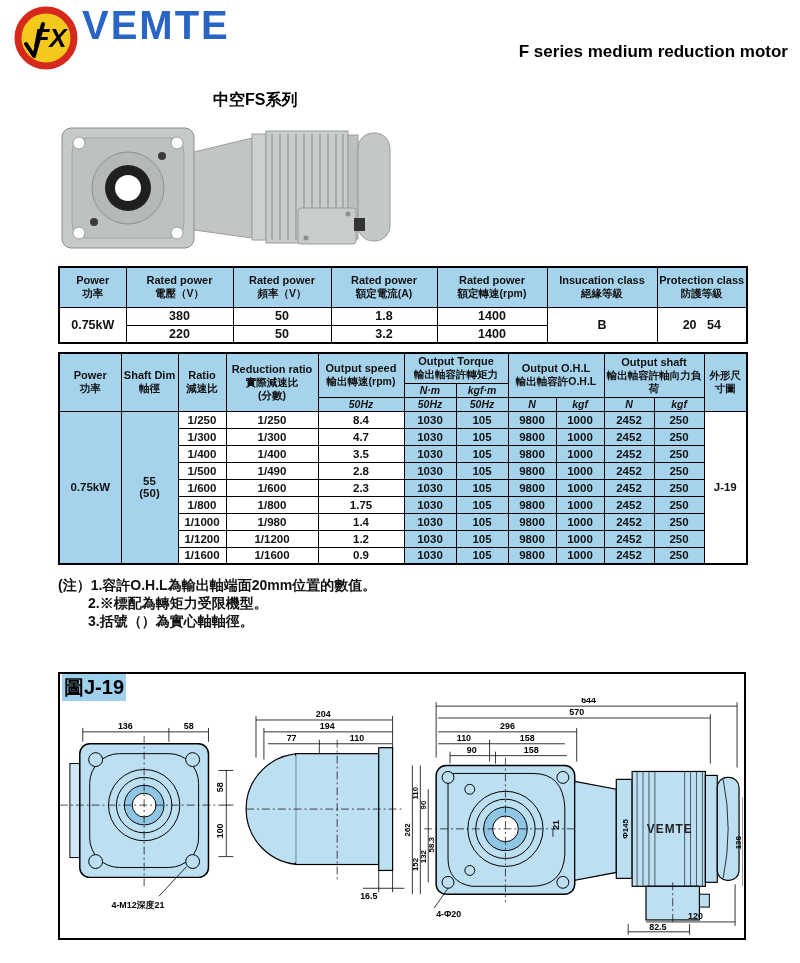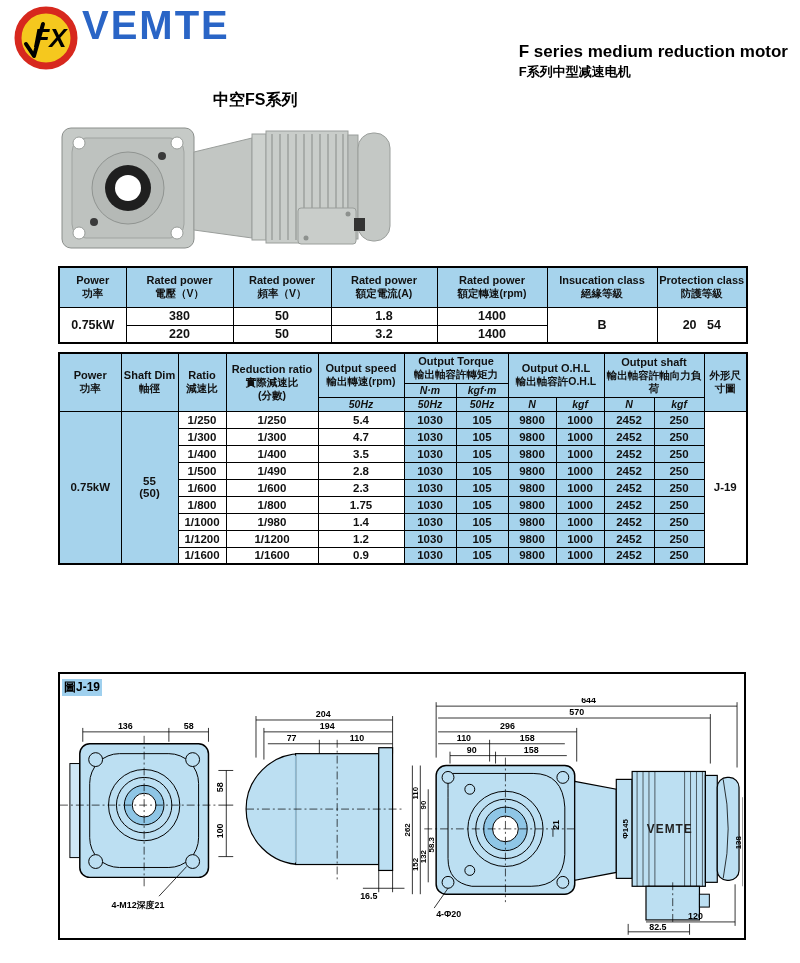--- a/index.html
+++ b/index.html
@@ -41,41 +41,40 @@
   #table2 .sub{font-size:10.5px;font-weight:bold;font-style:italic;}
   #table2 .val{font-size:11.5px;}
 
   
   .notes{position:absolute;left:58px;top:576px;font-size:14px;font-weight:bold;line-height:18px;}
   .notes .l2{margin-left:30px;}
 
   
   .drawbox{position:absolute;left:58px;top:672px;width:688px;height:268px;border:2.5px solid #000;box-sizing:border-box;background:#fff;}
   .draw-title{height:22px;padding:2px 2px 0 2px;display:flex;align-items:center;}
-  .draw-ref{background:#9fd0ee;color:#000;font-size:12px;font-weight:bold;padding:0 2px;}
+  .draw-ref{background:#9fd0ee;color:#000;font-size:20px;font-weight:bold;padding:0 2px;}
   .draw-model{font-size:15px;font-weight:bold;margin-left:2px;letter-spacing:0.5px;}
   .dsvg{display:block;}
   text{font-family:"Liberation Sans",sans-serif;}
 </style>
 </head>
 <body>
 
 <div id="page">
 
   <svg class="logo-badge" viewBox="0 0 64 64" width="64" height="64">
     <circle cx="32" cy="32" r="28" fill="#f5c81e" stroke="#d7281e" stroke-width="7"></circle>
     <path d="M12,38 L20,50 L29,18" fill="none" stroke="#000" stroke-width="4" stroke-linecap="round" stroke-linejoin="round"></path>
     <text x="36" y="41" font-size="26" font-weight="bold" font-style="italic" text-anchor="middle" fill="#000">FX</text>
   </svg>
   <div class="brand-block">
     <div class="brand-name">VEMTE</div>
   </div>
   <div class="hdr-right">
     <div class="hdr-en">F series medium reduction motor</div>
-    <div class="hdr-zh">F系列中型减速电机</div>
   </div>
 
   <div class="series-label">中空FS系列</div>
 
   <svg class="photo" width="332" height="142" viewBox="0 0 332 142">
     <g>
       <rect x="2" y="18" width="132" height="120" rx="9" fill="#c6cac7" stroke="#8a8e8b"></rect>
       <rect x="12" y="28" width="112" height="100" rx="14" fill="#bec2bf" stroke="#a0a4a1"></rect>
       <circle cx="19" cy="33" r="6" fill="#fff" stroke="#9a9e9b"></circle>
       <circle cx="117" cy="33" r="6" fill="#fff" stroke="#9a9e9b"></circle>
@@ -242,21 +241,21 @@
     </tr>
 
     <tr class="drow">
       <td rowspan="9" class="blue val">0.75kW</td>
       <td rowspan="9" class="blue val">
             <div>55</div>
             <div>(50)</div>
           </td>
       <td class="val">1/250</td>
           <td class="val">1/250</td>
-          <td class="val">5.4</td>
+          <td class="val">8.4</td>
       <td class="blue val">1030</td>
           <td class="blue val">105</td>
           <td class="blue val">9800</td>
           <td class="blue val">1000</td>
           <td class="blue val">2452</td>
           <td class="blue val">250</td>
       <td rowspan="9" class="val">J-19</td>
     </tr>
     <tr class="drow">
       <td class="val">1/300</td>
@@ -342,20 +341,25 @@
       <td class="blue val">1030</td>
           <td class="blue val">105</td>
           <td class="blue val">9800</td>
           <td class="blue val">1000</td>
           <td class="blue val">2452</td>
           <td class="blue val">250</td>
     </tr>
   </tbody>
     </table>
 
+  <div class="notes">
+    <div>(注）1.容許O.H.L為輸出軸端面20mm位置的數值。</div>
+    <div class="l2">2.※標配為轉矩力受限機型。</div>
+    <div class="l2">3.括號（）為實心軸軸徑。</div>
+  </div>
 
   <div class="drawbox">
     <div class="draw-title">
       <span class="draw-ref">圖J-19</span>
     </div>
     <svg class="dsvg" width="683" height="238" viewBox="0 0 690 240" font-size="9" font-weight="bold" fill="#000">
 
       <g>
         <rect x="10" y="66" width="10" height="95" fill="#cfe7f6" stroke="#000"></rect>
         <rect x="20" y="46" width="130" height="135" rx="10" fill="#bcdff2" stroke="#000" stroke-width="1.5"></rect>

